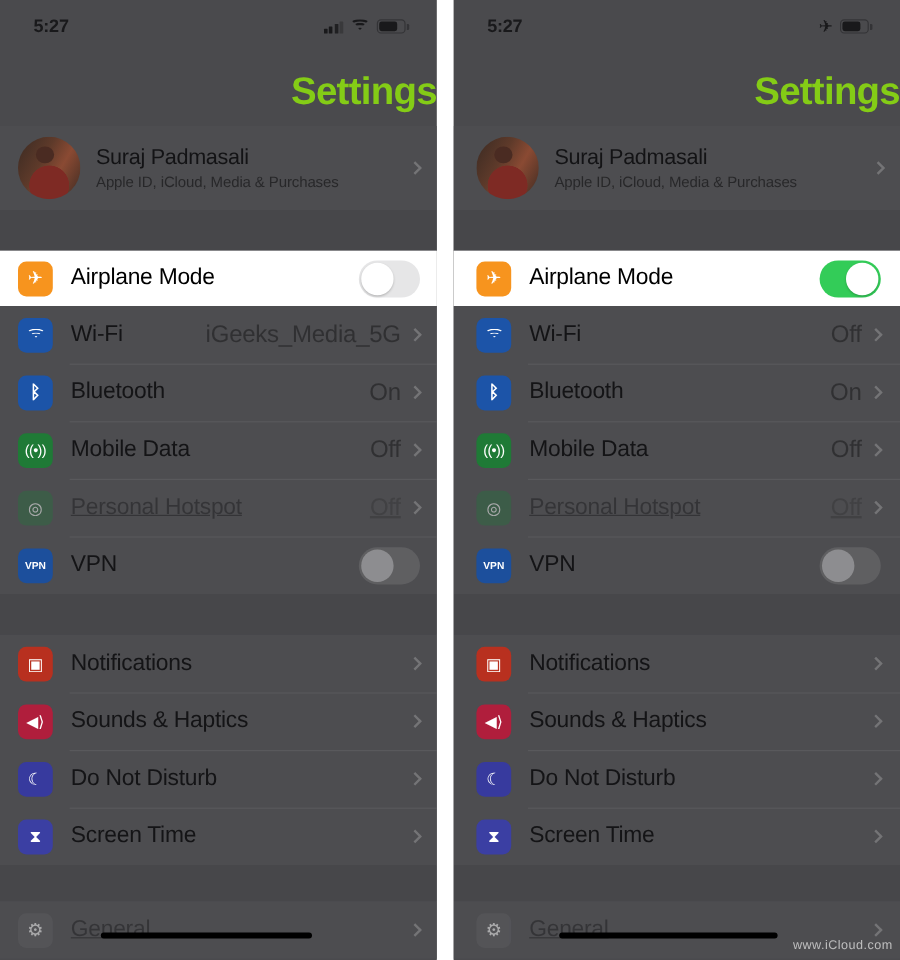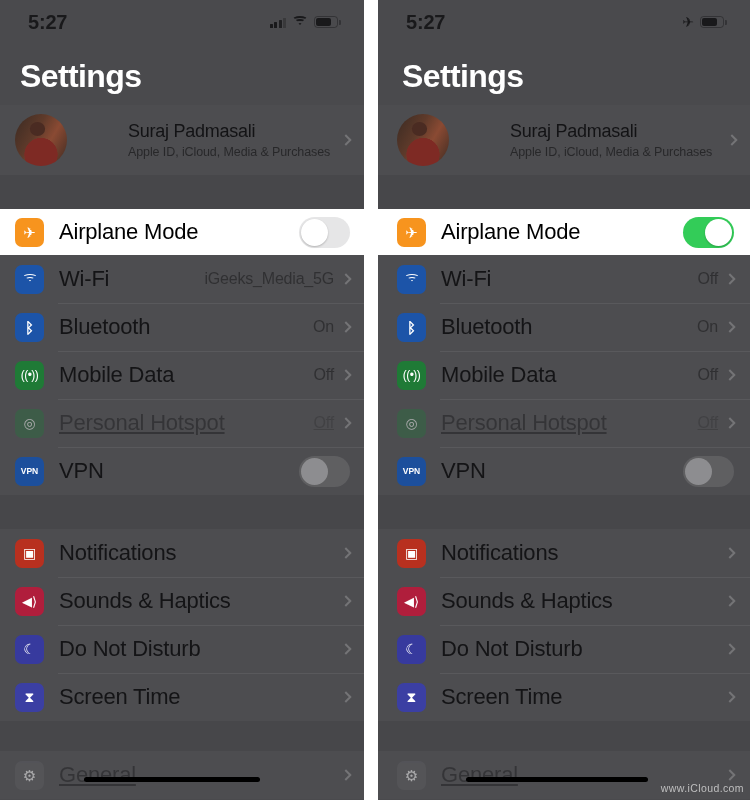--- a/index.html
+++ b/index.html
@@ -26,21 +26,21 @@
 
   
   .statusbar {
     height: 44px;
     display: flex;
     align-items: center;
     justify-content: space-between;
     padding: 0 26px 0 28px;
   }
   .clock {
-    font-size: 20px;
+    font-size: 15px;
     font-weight: bold;
     color: #19191b;
     letter-spacing: -0.2px;
   }
   .status-icons { display: flex; align-items: center; gap: 6px; }
   .ico-signal { display: flex; align-items: flex-end; gap: 1.5px; height: 11px; }
   .ico-signal i { width: 3px; background: #19191b; border-radius: 0.5px; display:block; }
   .ico-signal i:nth-child(1){ height: 4px; }
   .ico-signal i:nth-child(2){ height: 6px; }
   .ico-signal i:nth-child(3){ height: 8px; opacity:.85; }
@@ -67,23 +67,24 @@
   }
   .ico-battery i {
     position:absolute; left: 1px; top: 1px; bottom: 1px;
     width: 70%; background: #19191b; border-radius: 2px; display:block;
   }
 
   
   .big-title {
     font-size: 32px;
     font-weight: bold;
-    color: #ffffff;
+    color: #84cc16;
     letter-spacing: -0.6px;
     padding: 14px 0 10px 20px;
+    text-align: right;
   }
   .right .big-title { padding-left: 24px; }
 
   
   .group { background: #4d4d50; }
   .gap { height: 34px; background: #47474a; }
   .gap.small { height: 30px; }
 
   .row {
     position: relative;
@@ -105,27 +106,27 @@
     width: 29px; height: 29px;
     border-radius: 7px;
     flex: 0 0 29px;
     display: flex; align-items: center; justify-content: center;
     margin-right: 15px;
     color: #fff;
     font-size: 13px;
     line-height: 1;
   }
   .row-label {
-    font-size: 22px;
+    font-size: 19px;
     color: #141416;
     flex: 1;
     letter-spacing: -0.2px;
   }
   .row-value {
-    font-size: 16px;
+    font-size: 20px;
     color: rgba(30,30,32,.62);
     margin-right: 8px;
     letter-spacing: -0.2px;
   }
   .chev {
     width: 8px; height: 8px;
     border-right: 2px solid rgba(255,255,255,.22);
     border-top: 2px solid rgba(255,255,255,.22);
     transform: rotate(45deg);
     flex: 0 0 auto;
@@ -148,21 +149,21 @@
     background:
       radial-gradient(circle at 50% 78%, #7e2a24 0 34%, transparent 35%),
       linear-gradient(120deg, #3a2a22 0%, #5e3a2a 38%, #8a4a33 62%, #3e2b22 100%);
     position: relative; overflow: hidden;
   }
   .avatar::after{
     content:""; position:absolute; left: 28%; top: 16%;
     width: 30%; height: 26%; border-radius: 50%;
     background: #4a2b22;
   }
-  .profile-text { flex: 1; margin-left: 48px; }
+  .profile-text { flex: 1; }
   .profile-name {
     font-size: 18px; color: #131315; letter-spacing: -0.25px;
     margin-bottom: 3px;
   }
   .profile-sub {
     font-size: 12.5px; color: rgba(25,25,27,.72); letter-spacing: -0.1px;
   }
 
   
   .hl-band {

